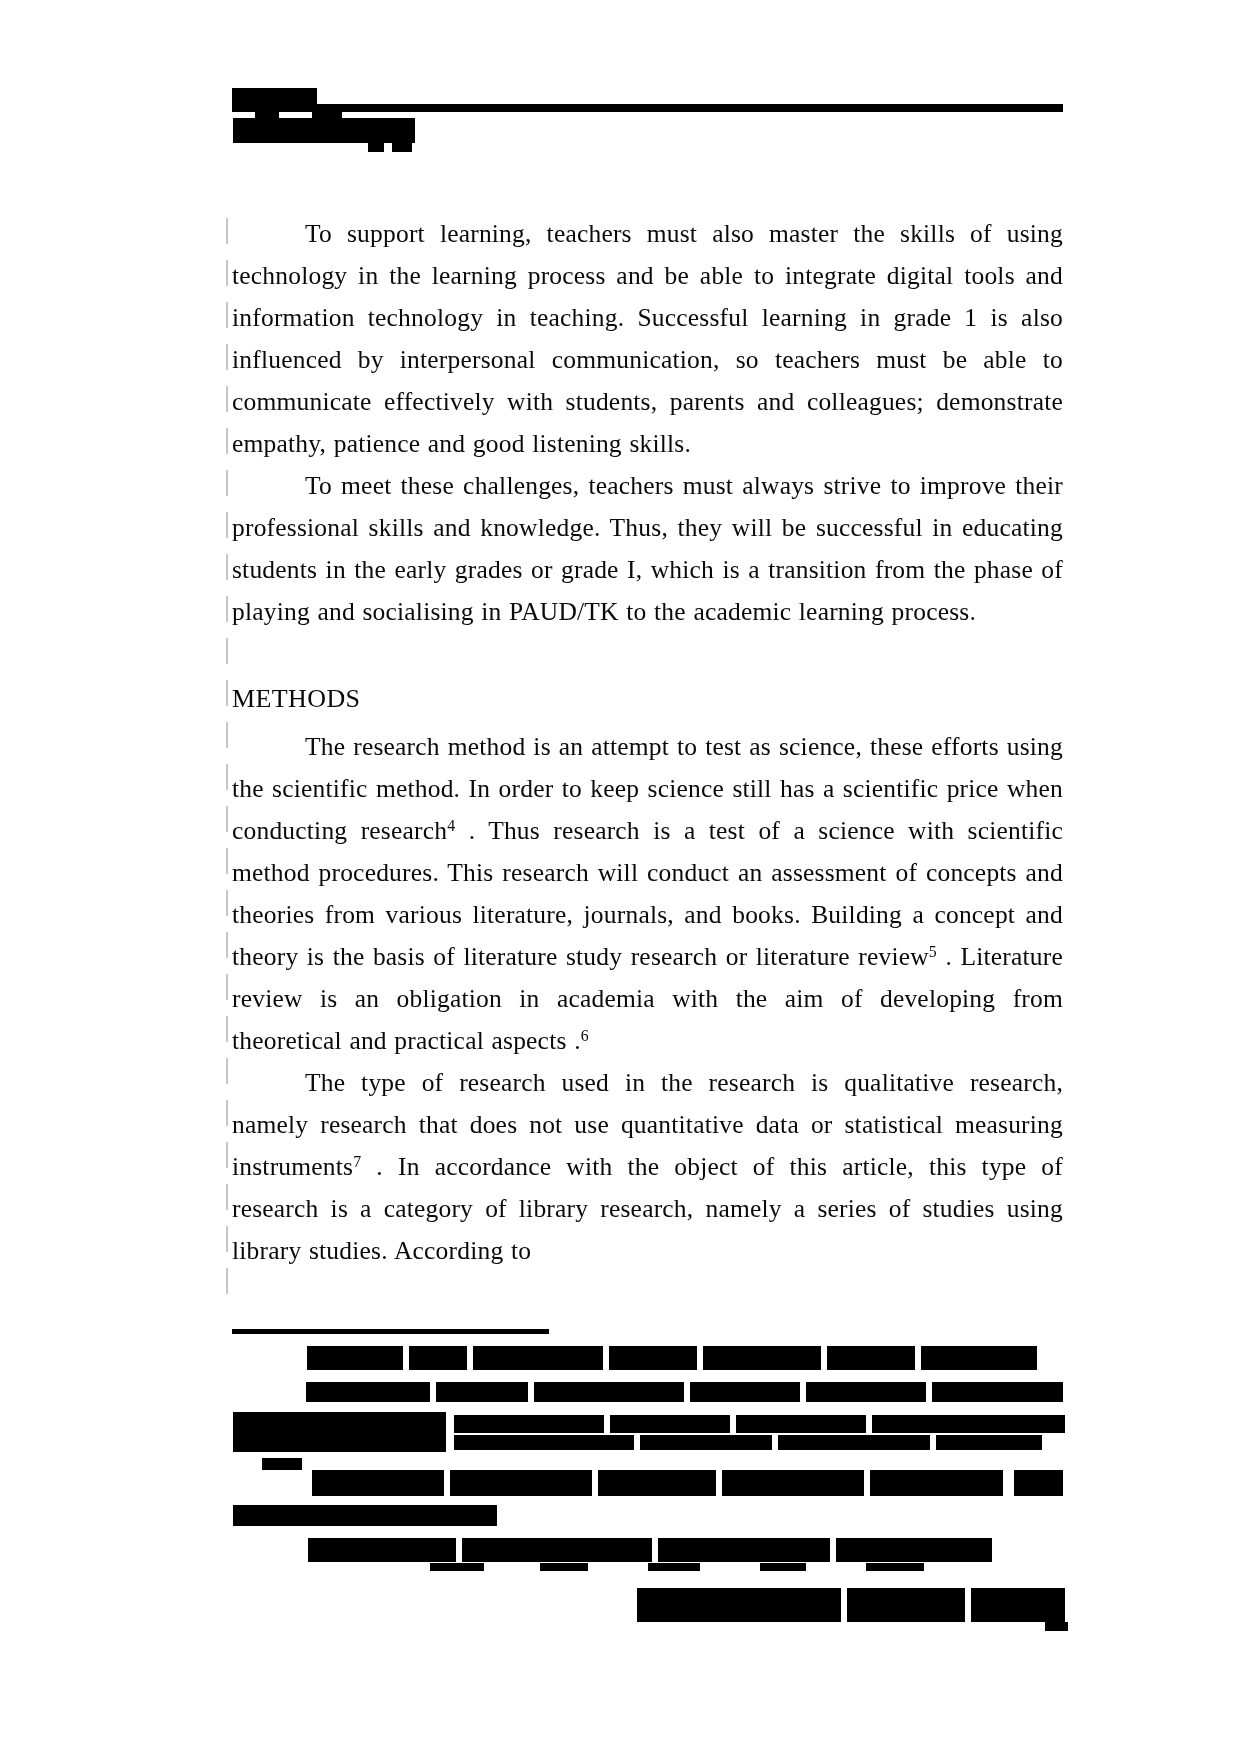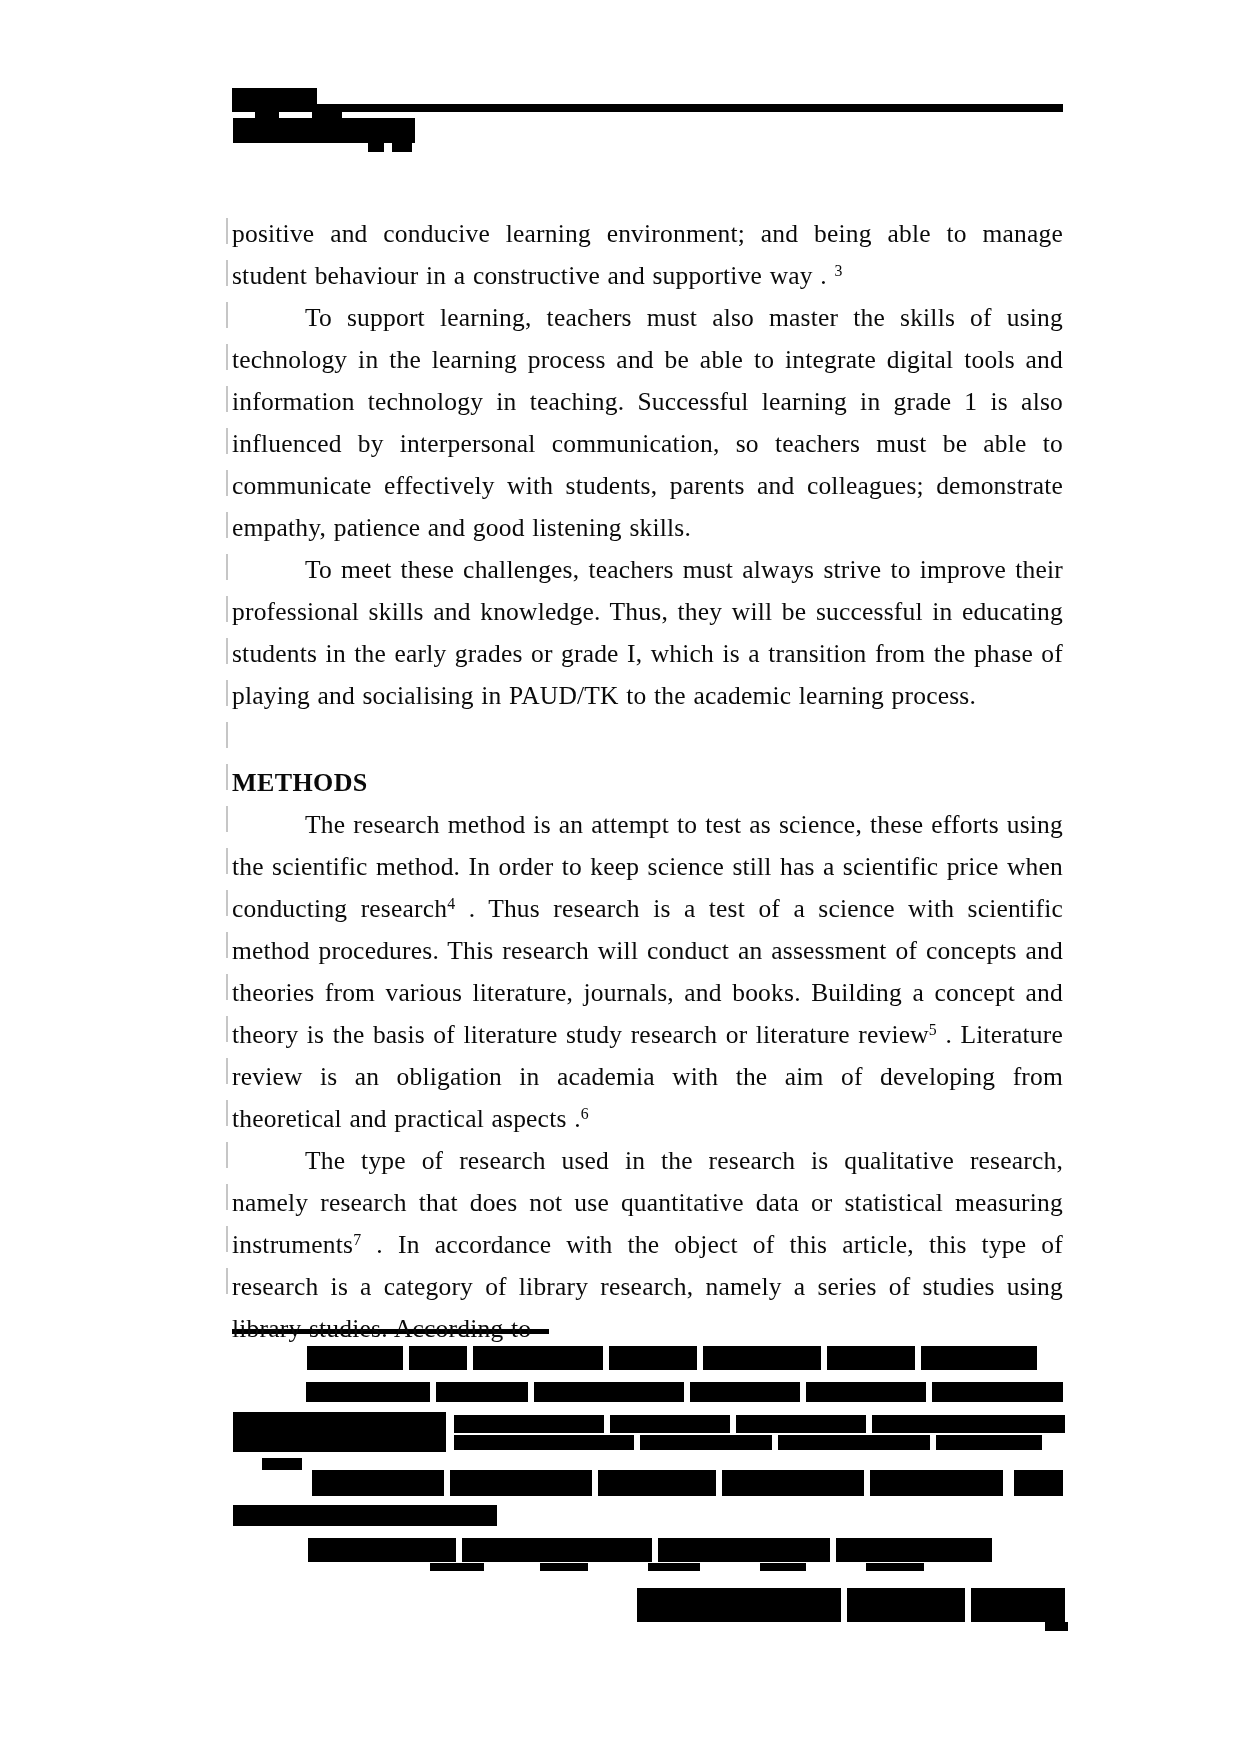--- a/index.html
+++ b/index.html
@@ -22,24 +22,24 @@
   .content p {
     margin: 0;
     font-size: 25.5px;
     line-height: 42px;
     text-align: justify;
     letter-spacing: 0.2px;
     word-spacing: 1px;
   }
   .content p.indent { text-indent: 73px; }
   .content h2 {
-    margin: 45px 0 0 0;
+    margin: 45px 0 6px 0;
     font-size: 26px;
     line-height: 42px;
-    font-weight: bold;
+    font-weight: normal;
     letter-spacing: 0.4px;
   }
   sup {
     font-size: 0.62em;
     line-height: 0;
     position: relative;
     top: -0.5em;
     vertical-align: baseline;
   }
   .bar {
@@ -114,21 +114,20 @@
       <div class="bar" style="left: 262px; top: 1458px; width: 40px; height: 12px;"></div>
       <div class="bar" style="left: 430px; top: 1563px; width: 54px; height: 8px;"></div>
       <div class="bar" style="left: 540px; top: 1563px; width: 48px; height: 8px;"></div>
       <div class="bar" style="left: 648px; top: 1563px; width: 52px; height: 8px;"></div>
       <div class="bar" style="left: 760px; top: 1563px; width: 46px; height: 8px;"></div>
       <div class="bar" style="left: 866px; top: 1563px; width: 58px; height: 8px;"></div>
       <div class="bar" style="left: 1045px; top: 1622px; width: 23px; height: 9px;"></div>
     </div>
 
   <div class="content" id="document-body">
-      <p class="">positive and conducive learning environment; and being able to manage student behaviour in a constructive and supportive way . <sup>3</sup></p>
       <p class="indent">To support learning, teachers must also master the skills of using technology in the learning process and be able to integrate digital tools and information technology in teaching. Successful learning in grade 1 is also influenced by interpersonal communication, so teachers must be able to communicate effectively with students, parents and colleagues; demonstrate empathy, patience and good listening skills.</p>
       <p class="indent">To meet these challenges, teachers must always strive to improve their professional skills and knowledge. Thus, they will be successful in educating students in the early grades or grade I, which is a transition from the phase of playing and socialising in PAUD/TK to the academic learning process.</p>
       <h2>METHODS</h2>
       <p class="indent">The research method is an attempt to test as science, these efforts using the scientific method. In order to keep science still has a scientific price when conducting research<sup>4</sup> . Thus research is a test of a science with scientific method procedures. This research will conduct an assessment of concepts and theories from various literature, journals, and books. Building a concept and theory is the basis of literature study research or literature review<sup>5</sup> .  Literature review is an obligation in academia with the aim of developing from theoretical and practical aspects .<sup>6</sup></p>
       <p class="indent">The type of research used in the research is qualitative research, namely research that does not use quantitative data or statistical measuring instruments<sup>7</sup> . In accordance with the object of this article, this type of research is a category of library research, namely a series of studies using library studies. According to</p>
     </div>
 
 </div>
 
 </body></html>

